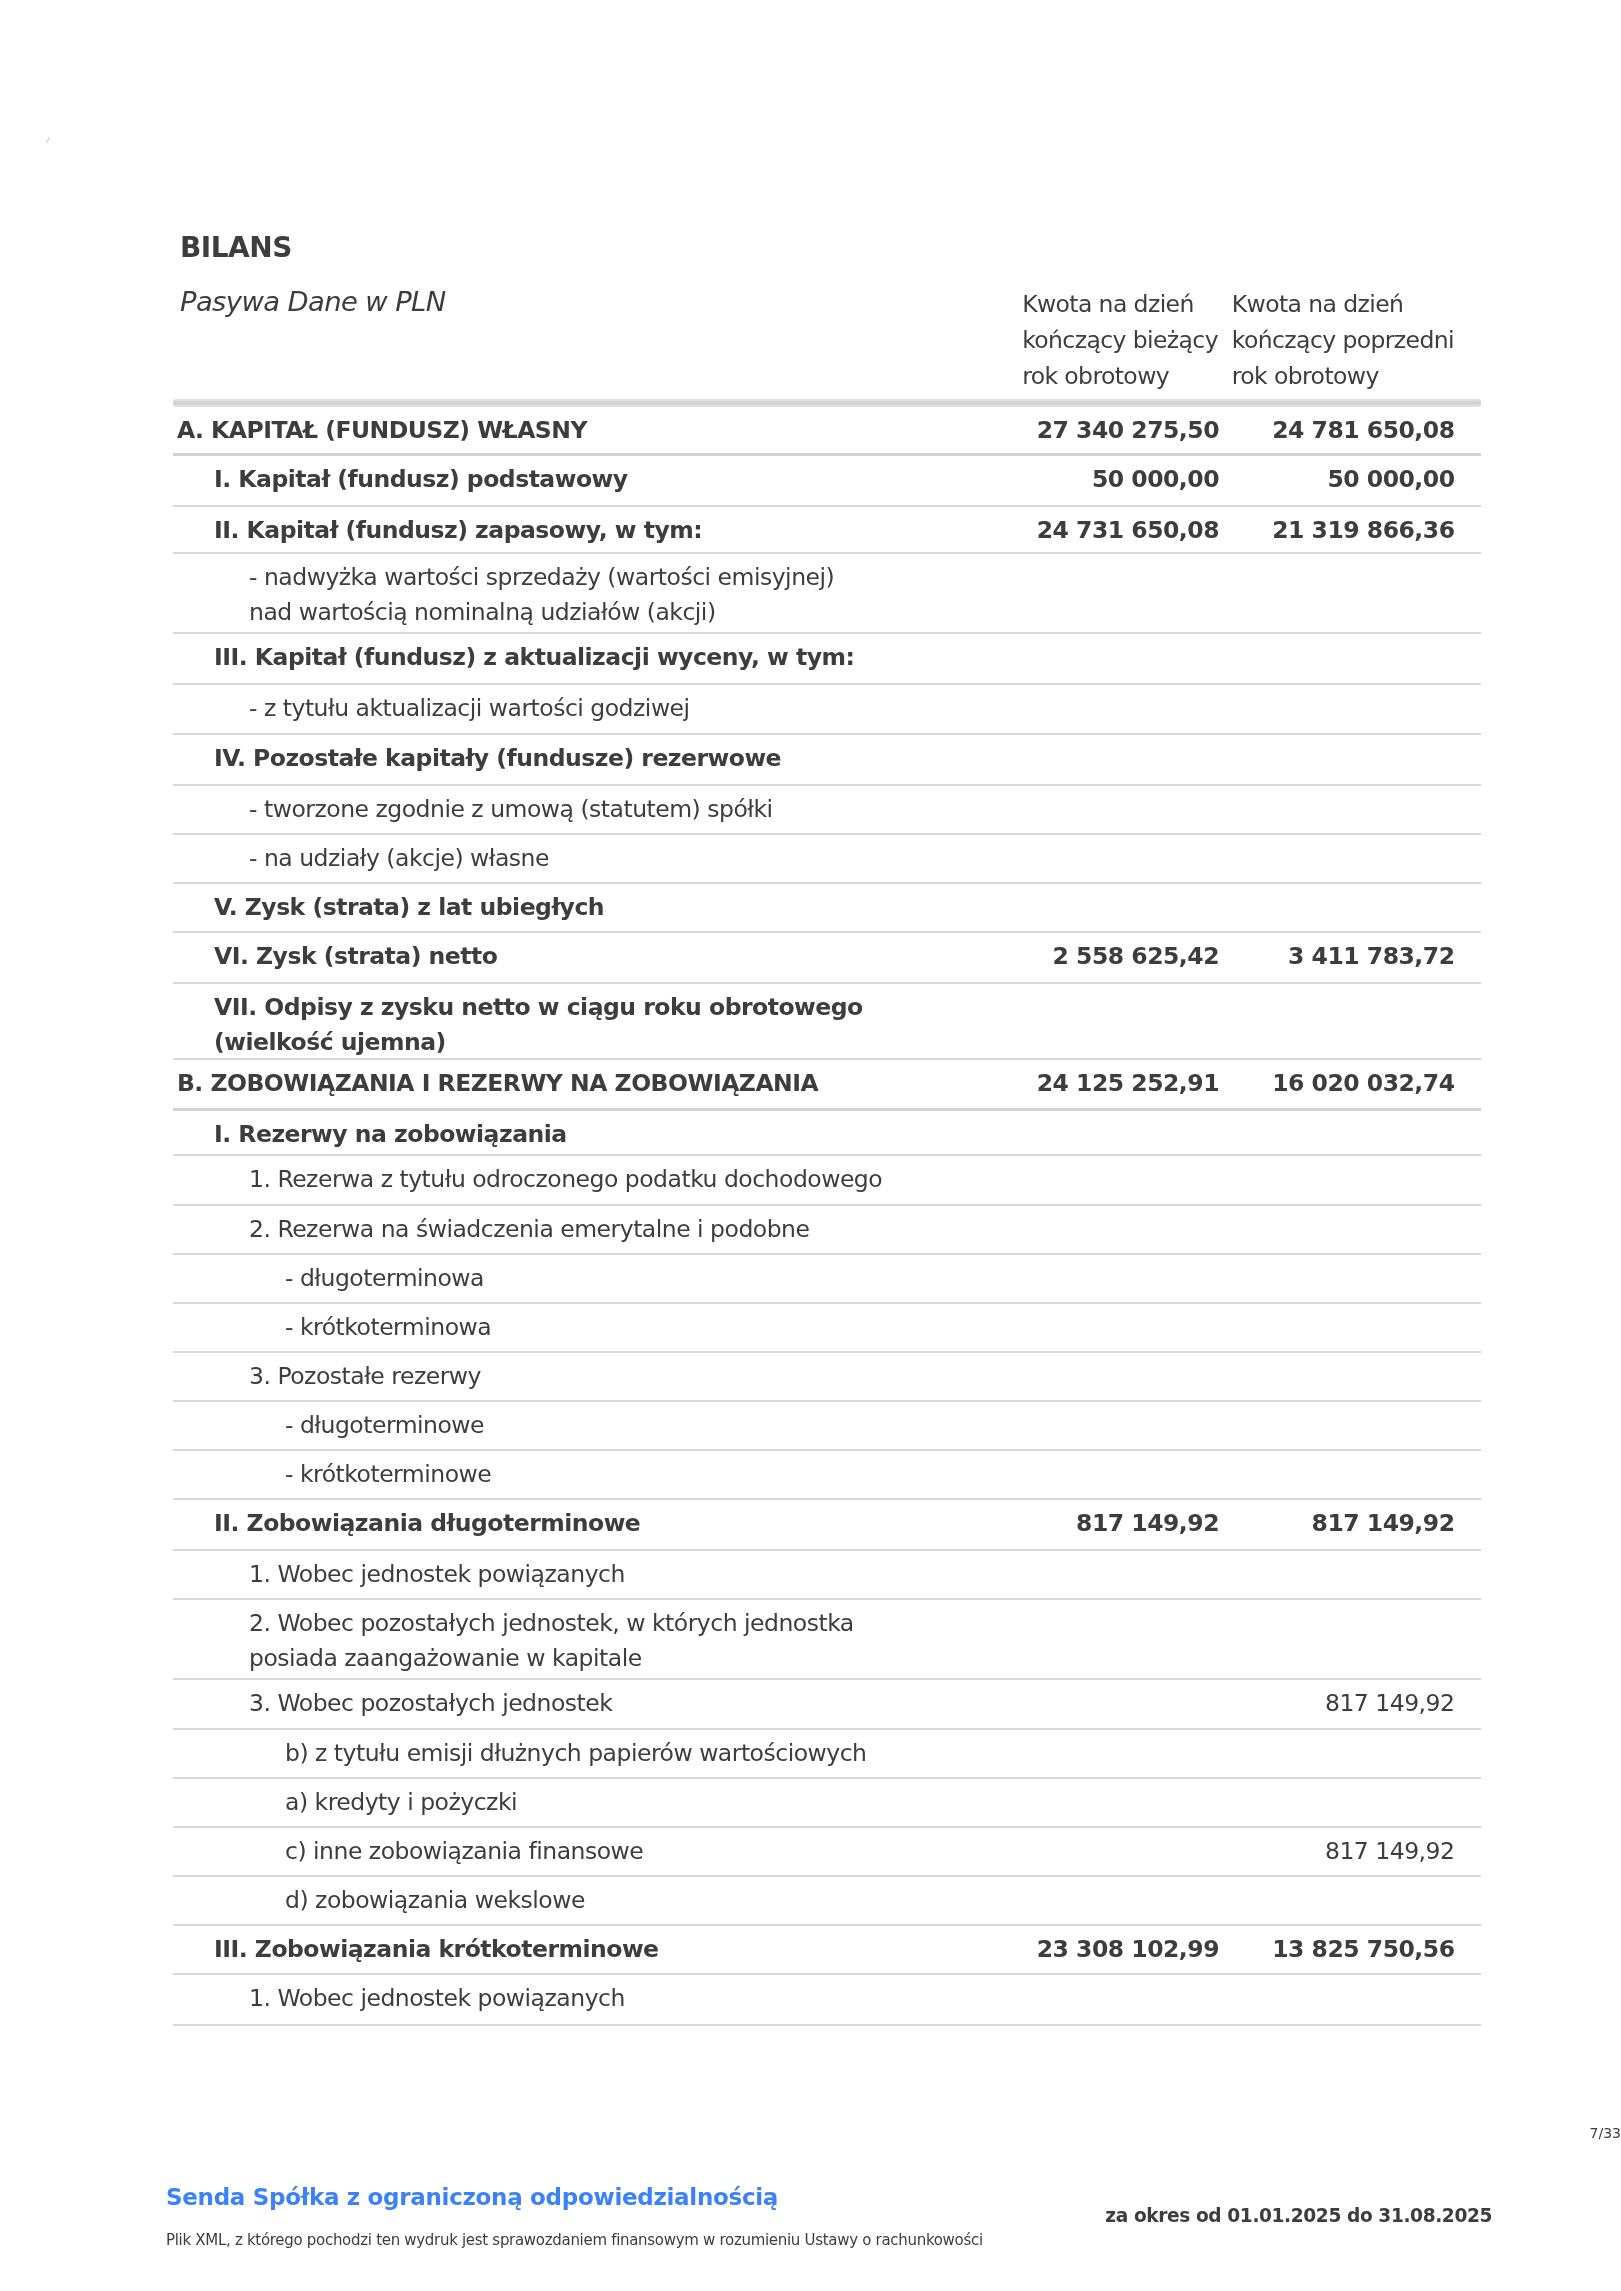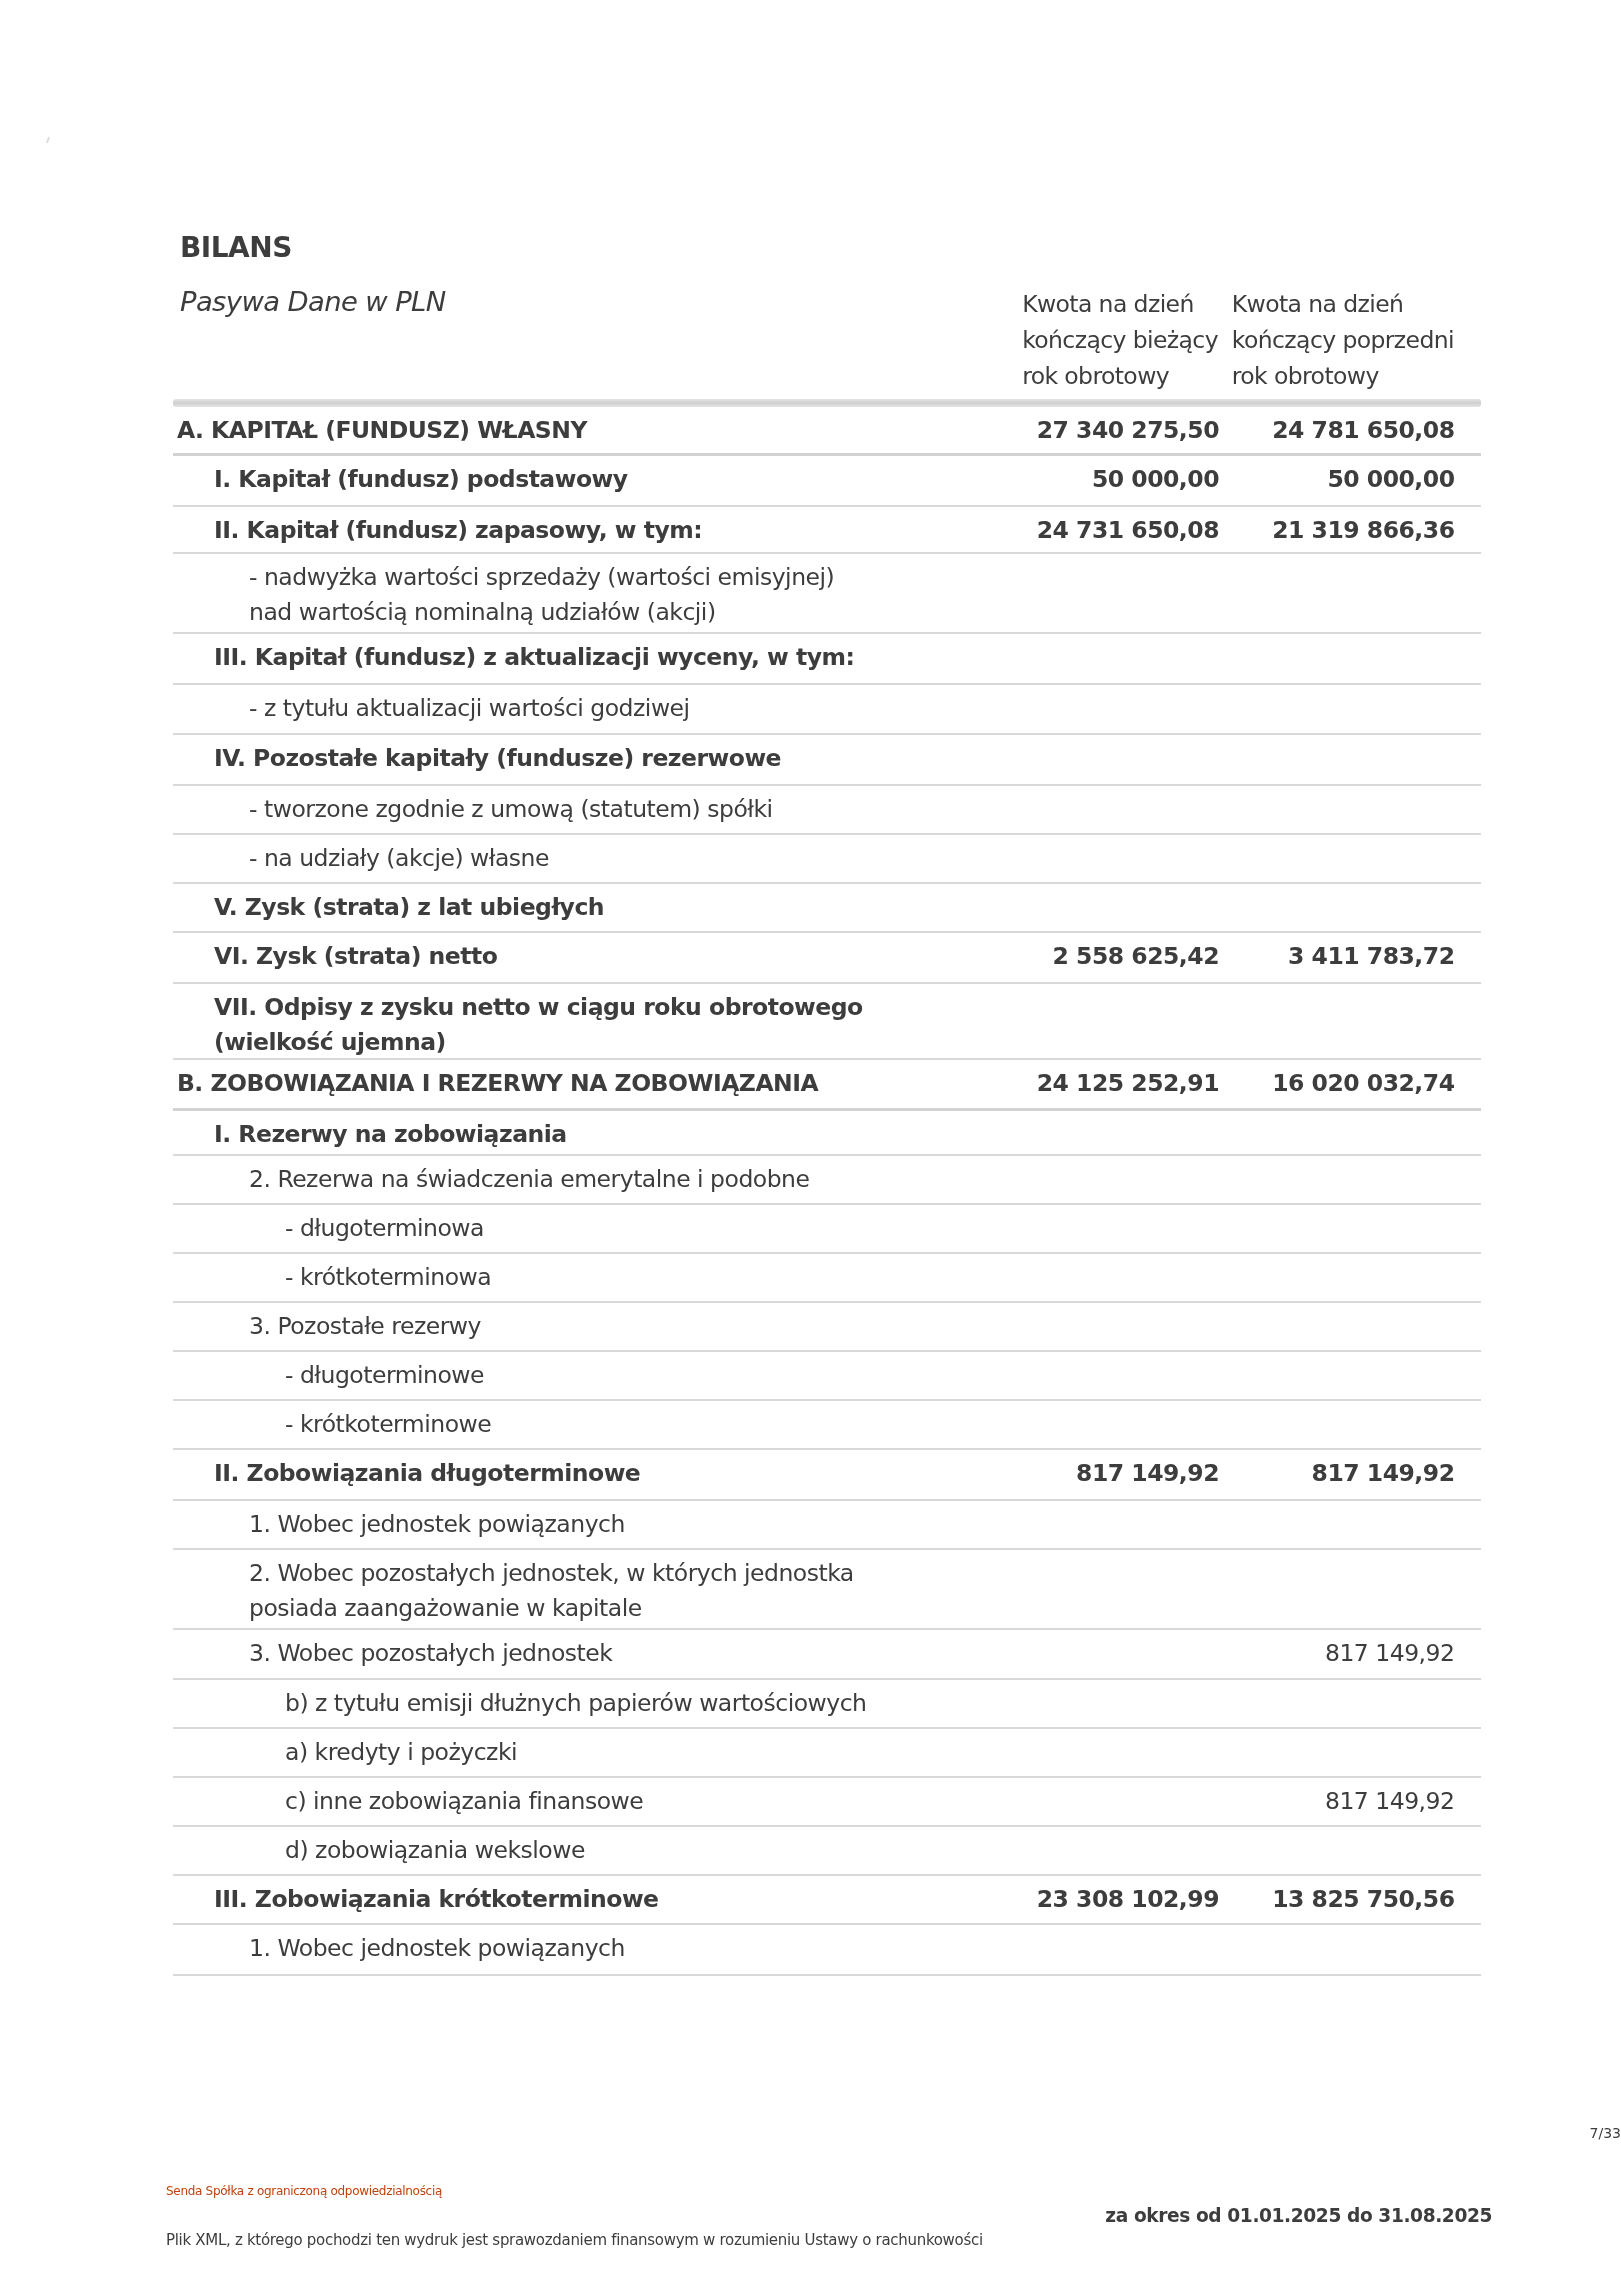--- a/index.html
+++ b/index.html
@@ -17,21 +17,21 @@
   .row .label { font-size: 23.5px; line-height: 35px; letter-spacing: -0.5px; padding-top: 5.9px; padding-bottom: 5.9px; width: 765px; box-sizing: border-box; color: #3d3d3d; }
   .row .v1, .row .v2 { position: absolute; top: 5.9px; font-size: 23.5px; line-height: 35px; letter-spacing: -0.5px; text-align: right; white-space: nowrap; color: #3d3d3d; }
   .row .v1 { right: 262px; }
   .row .v2 { right: 26.5px; }
   .bold .label, .bold .v1, .bold .v2 { font-weight: bold; }
   .lvl0 .label { padding-left: 3.9px; }
   .lvl1 .label { padding-left: 41px; }
   .lvl2 .label { padding-left: 76px; }
   .lvl3 .label { padding-left: 112px; }
   .page-num { position: absolute; left: 0; width: 1621px; top: 2125px; text-align: right; font-size: 14px; color: #3d3d3d; }
-  .footer-company { position: absolute; left: 166px; top: 2184px; font-size: 12px; color: #c2410c; letter-spacing: -0.3px; }
+  .footer-company { position: absolute; left: 166px; top: 2184px; font-size: 23px; color: #3b82f6; letter-spacing: -0.3px; font-weight: bold; }
   .footer-note { position: absolute; left: 166px; top: 2231px; font-size: 15px; color: #3d3d3d; letter-spacing: -0.3px; }
   .footer-period { position: absolute; right: 129px; top: 2205px; font-size: 18.6px; color: #3d3d3d; letter-spacing: -0.4px; font-weight: bold; }
   .speck { position: absolute; left: 47px; top: 137px; width: 2px; height: 5.9px; background: #dcdcdc; transform: rotate(20deg); }
 </style>
 </head>
 <body>
 
 <div class="speck"></div>
 
 <div class="page-title">BILANS</div>
@@ -114,20 +114,25 @@
   <div class="row lvl0 bold major" style="height:51px">
       <div class="label">B. ZOBOWIĄZANIA I REZERWY NA ZOBOWIĄZANIA</div>
       <div class="v1">24 125 252,91</div>
       <div class="v2">16 020 032,74</div>
     </div>
   <div class="row lvl1 bold" style="height:45px">
       <div class="label">I. Rezerwy na zobowiązania</div>
       <div class="v1"></div>
       <div class="v2"></div>
     </div>
+  <div class="row lvl2" style="height:50px">
+      <div class="label">1. Rezerwa z tytułu odroczonego podatku dochodowego</div>
+      <div class="v1"></div>
+      <div class="v2"></div>
+    </div>
   <div class="row lvl2" style="height:49px">
       <div class="label">2. Rezerwa na świadczenia emerytalne i podobne</div>
       <div class="v1"></div>
       <div class="v2"></div>
     </div>
   <div class="row lvl3" style="height:49px">
       <div class="label">- długoterminowa</div>
       <div class="v1"></div>
       <div class="v2"></div>
     </div>

